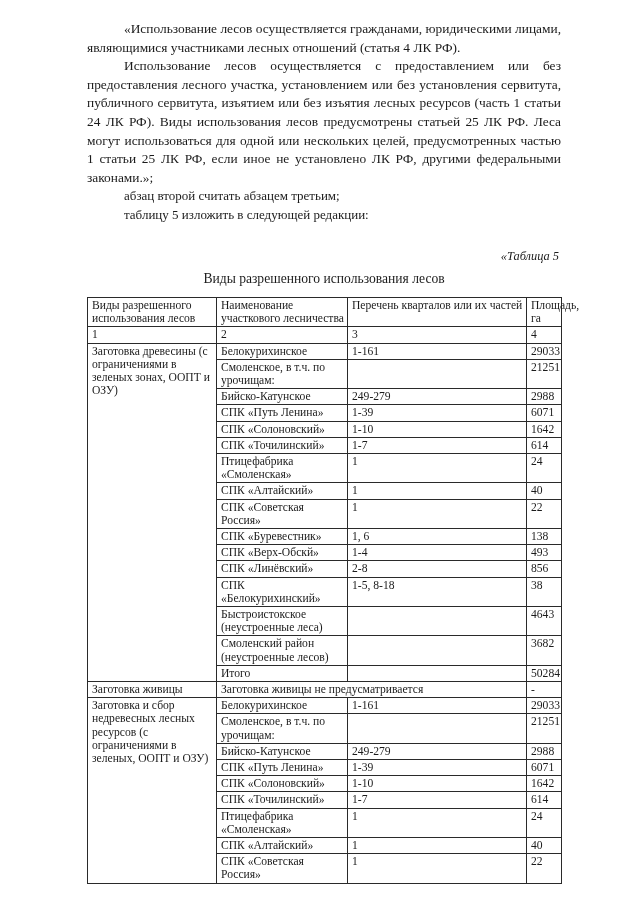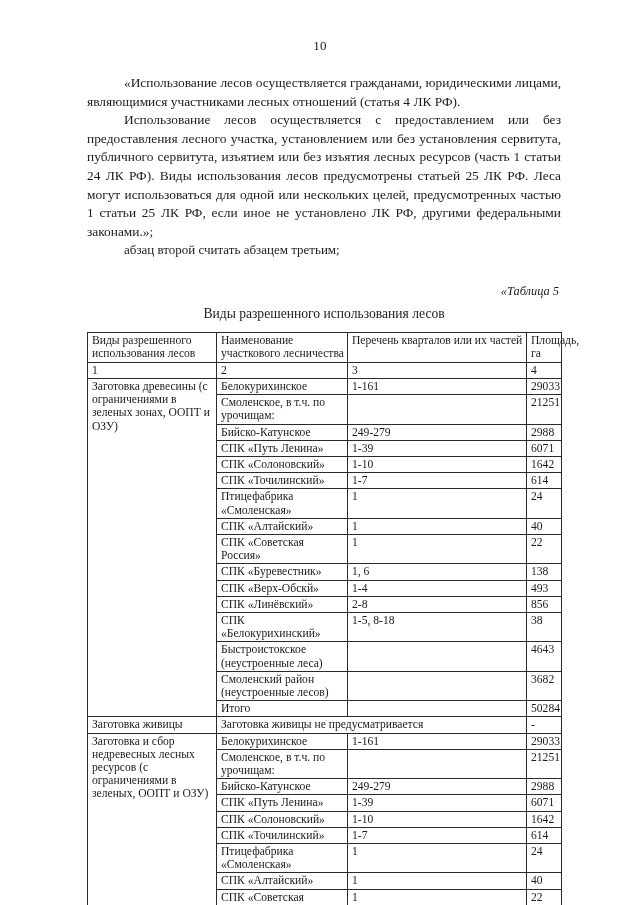--- a/index.html
+++ b/index.html
@@ -94,28 +94,28 @@
   }
   td.cat {
     vertical-align: top;
   }
 </style>
 </head>
 <body>
 
 <div class="page">
 
-  <div class="page-number">10</div>
 
   <div class="content">
 
     <p class="body-par first-par">«Использование лесов осуществляется гражданами, юридическими лицами, являющимися участниками лесных отношений (статья 4 ЛК РФ).</p>
     <p class="body-par">Использование лесов осуществляется с предоставлением или без предоставления лесного участка, установлением или без установления сервитута, публичного сервитута, изъятием или без изъятия лесных ресурсов (часть 1 статьи 24 ЛК РФ). Виды использования лесов предусмотрены статьей 25 ЛК РФ. Леса могут использоваться для одной или нескольких целей, предусмотренных частью 1 статьи 25 ЛК РФ, если иное не установлено ЛК РФ, другими федеральными законами.»;</p>
 
     <p class="sub-line">абзац второй считать абзацем третьим;</p>
+    <p class="sub-line">таблицу 5 изложить в следующей редакции:</p>
 
     <div class="table-label">«Таблица 5</div>
     <div class="table-title">Виды разрешенного использования лесов</div>
 
     <table class="main-table">
       <colgroup>
         <col class="col1">
           <col class="col2">
           <col class="col3">
           <col class="col4">

